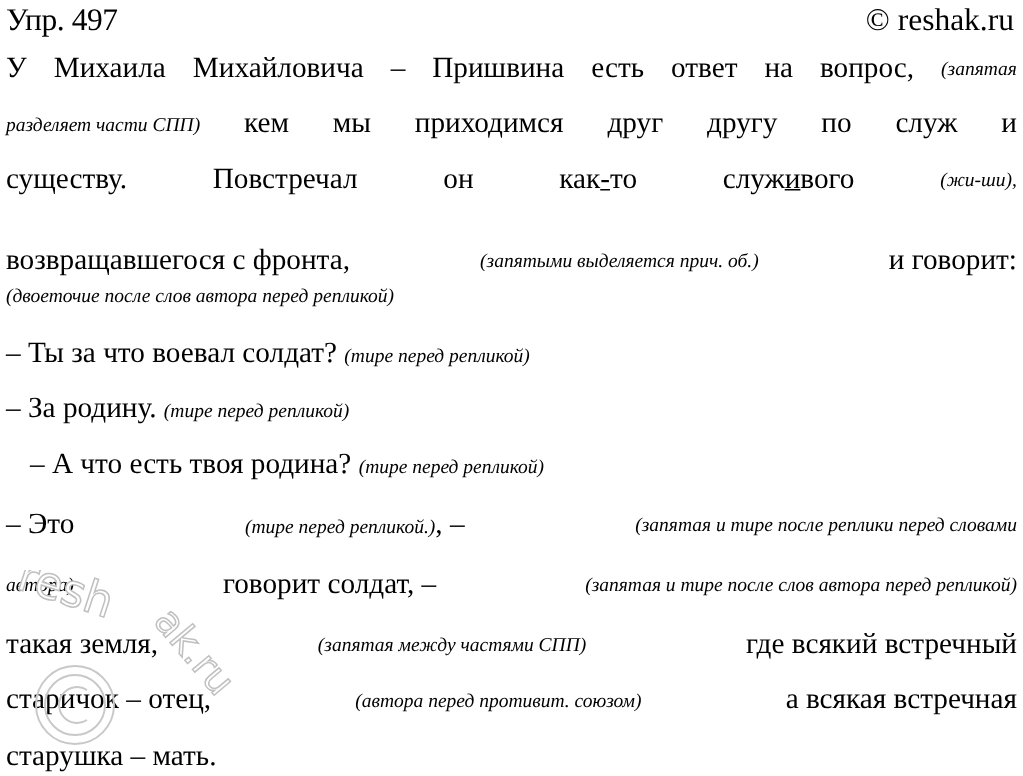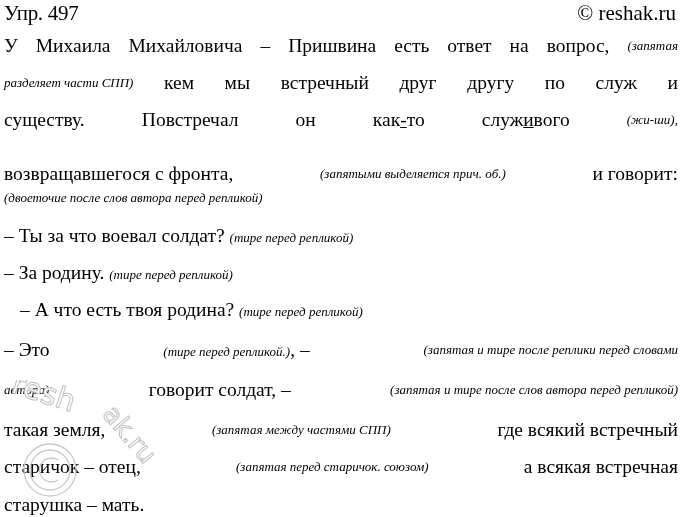--- a/index.html
+++ b/index.html
@@ -83,21 +83,21 @@
   <span>ответ</span>
   <span>на</span>
   <span>вопрос,</span>
   <span class="note">(запятая</span>
 </div>
 
 <div class="line justify" style="top:71px;">
   <span class="note">разделяет части СПП)</span>
   <span>кем</span>
   <span>мы</span>
-  <span>встречный</span>
+  <span>приходимся</span>
   <span>друг</span>
   <span>другу</span>
   <span>по</span>
   <span>служ</span>
   <span>и</span>
 </div>
 
 <div class="line justify" style="top:108px;">
   <span>существу.</span>
   <span>Повстречал</span>
@@ -145,21 +145,21 @@
 </div>
 
 <div class="line justify" style="top:418px;">
   <span>такая земля,</span>
   <span class="note">(запятая между частями СПП)</span>
   <span>где всякий встречный</span>
 </div>
 
 <div class="line justify" style="top:455px;">
   <span>старичок – отец,</span>
-  <span class="note">(запятая перед старичок. союзом)</span>
+  <span class="note">(автора перед противит. союзом)</span>
   <span>а всякая встречная</span>
 </div>
 
 <div class="line" style="top:493px;">
   <span>старушка – мать.</span>
 </div>
 
 <svg class="watermark" viewBox="0 0 200 137">
   <g fill="none" stroke="#c8c8c8" stroke-width="1.3">
     <text x="10" y="28" font-family="DejaVu Sans, sans-serif" font-size="30" fill="#ffffff" stroke="#c0c0c0" stroke-width="1" transform="rotate(18 60 20)">resh</text>

